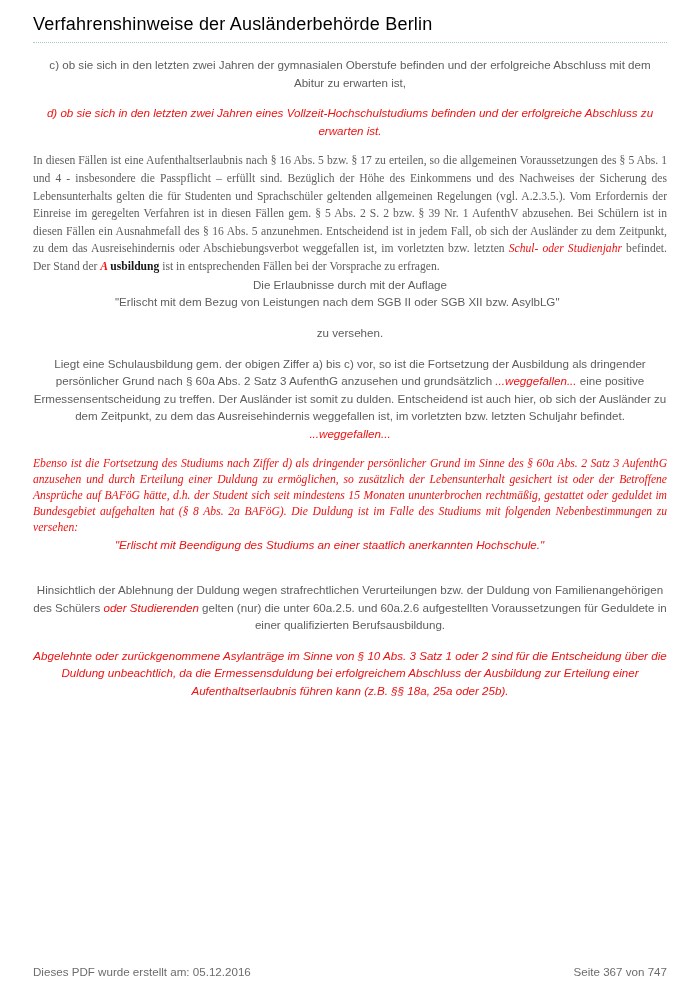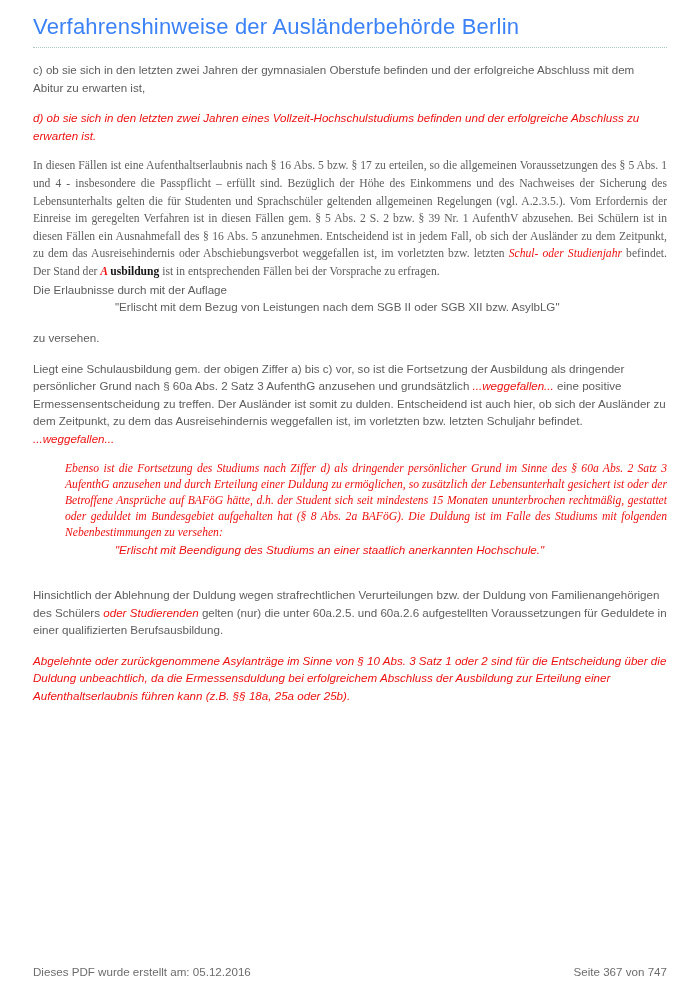--- a/index.html
+++ b/index.html
@@ -10,47 +10,48 @@
     position: relative;
     font-family: "Liberation Sans", sans-serif;
     overflow: hidden;
   }
   .page {
     position: absolute;
     inset: 0;
     padding: 14px 33px 0 33px;
   }
   h1.doc-title {
-    font-size: 22px;
+    font-size: 18px;
     font-weight: 400;
-    color: #3b82f6;
+    color: #000000;
     letter-spacing: 0.2px;
     padding-bottom: 7px;
     border-bottom: 1px dotted #a9cac4;
     margin-bottom: 11px;
   }
   p, .line {
     font-size: 11.6px;
     line-height: 1.52;
     color: #5d5d5d;
+    text-align: center;
   }
   p { margin: 13px 0; }
   .justify { text-align: justify; font-family: Liberation Serif, serif; }
   .red { color: #ee1111; font-style: italic; }
   .red-bold { color: #ee1111; font-style: italic; font-weight: 700; }
   .dark-bold { color: #161616; font-weight: 700; font-style: normal; }
   .no-gap-bottom { margin-bottom: 0; }
   .quote-line {
     margin: 0 0 0 82px;
     font-size: 11.6px;
     line-height: 1.52;
     color: #5d5d5d;
   }
   .quote-line.red-quote { color: #ee1111; font-style: italic; line-height: 1.4; }
-  .tight { line-height: 1.4; margin-left: 32px; }
+  .tight { line-height: 1.4; }
   .footer {
     position: absolute;
     left: 33px;
     right: 33px;
     bottom: 12px;
     display: flex;
     justify-content: space-between;
     font-size: 11.6px;
     color: #6c6c6c;
   }

